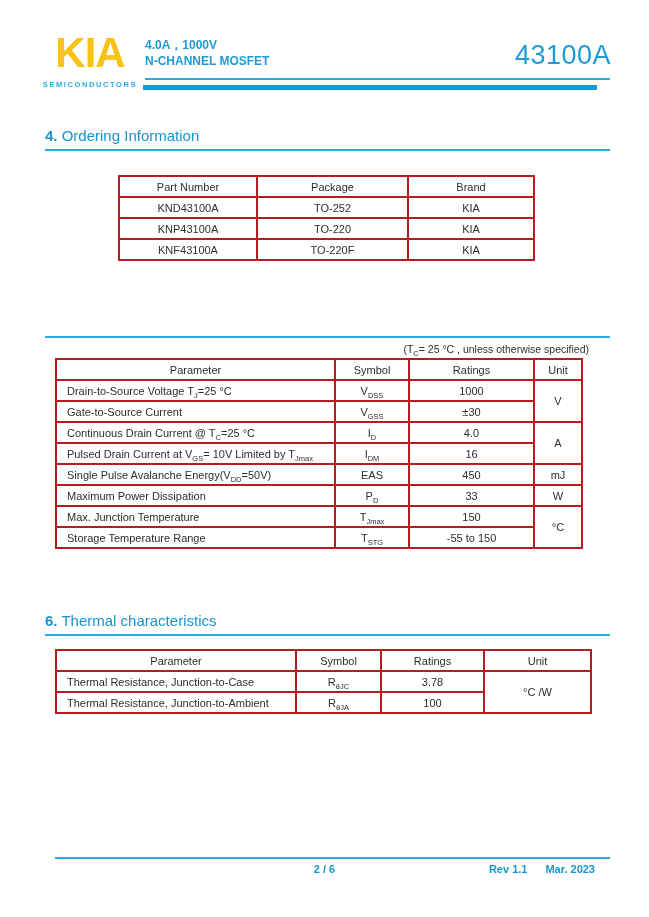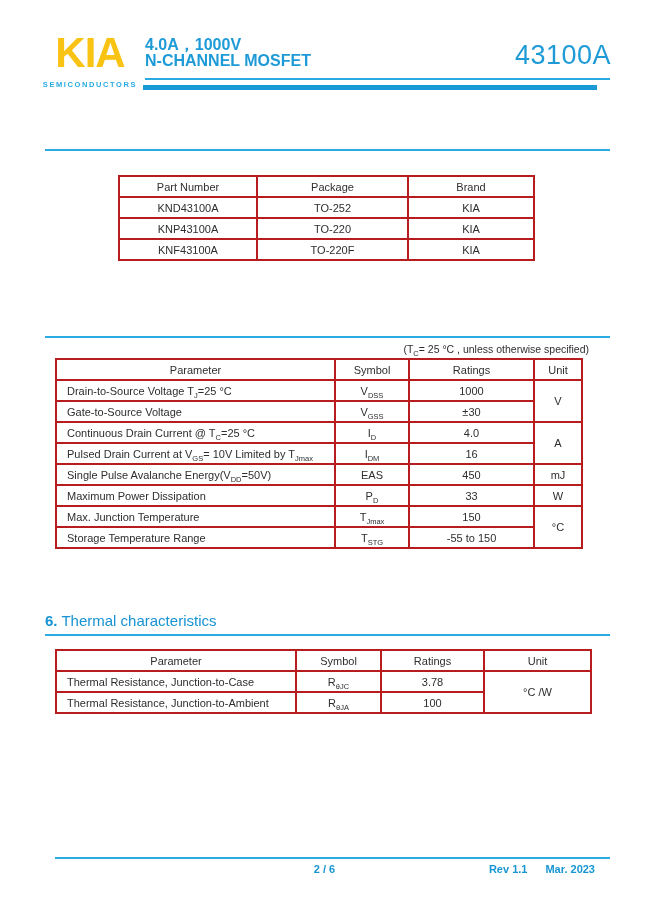--- a/index.html
+++ b/index.html
@@ -11,21 +11,21 @@
   .logo-kia {
     position:absolute; left:40px; top:32px; width:100px;
     font-size:42px; font-weight:800; letter-spacing:-1px; line-height:42px;
     color:#F9C313; text-align:center;
   }
   .logo-sub {
     position:absolute; left:38px; top:80px; width:104px;
     font-size:7.5px; font-weight:700; letter-spacing:1.6px;
     color:#29ABE2; text-align:center;
   }
-  .subtitle { position:absolute; left:145px; top:37px; font-size:16px; font-weight:700; color:#1E9BD7; line-height:16px; }
+  .subtitle { position:absolute; left:145px; top:37px; font-size:12px; font-weight:700; color:#1E9BD7; line-height:16px; }
   .part-no { position:absolute; right:38px; top:40px; font-size:27px; font-weight:400; color:#1E9BD7; letter-spacing:0.5px; }
   .hline-thin  { position:absolute; left:145px; top:78px; width:465px; height:1.5px; background:#29ABE2; }
   .hline-thick { position:absolute; left:143px; top:85px; width:454px; height:5px;  background:#1999D6; }
   
   .sec-title { position:absolute; left:45px; font-size:15px; color:#1693D3; }
   .sec-title .num { font-weight:700; }
   .sec-title .lbl { font-weight:400; }
   .sec-underline { position:absolute; left:45px; width:565px; height:2px; background:#2AACE3; }
   .t4 { top:127px; } .u4 { top:149px; }
   .t5 { top:314px; } .u5 { top:336px; }
@@ -60,20 +60,24 @@
   <div class="logo-kia">KIA</div>
   <div class="logo-sub">SEMICONDUCTORS</div>
   <div class="subtitle">
     <div>4.0A，1000V</div>
     <div>N-CHANNEL MOSFET</div>
   </div>
   <div class="part-no">43100A</div>
   <div class="hline-thin"></div>
   <div class="hline-thick"></div>
 
+  <div class="sec-title t4">
+    <span class="num">4.</span>
+    <span class="lbl">Ordering Information</span>
+  </div>
   <div class="sec-underline u4"></div>
 
   <table class="tbl-ordering">
     <colgroup>
         <col style="width:138px">
         <col style="width:151px">
         <col style="width:126px">
       </colgroup>
     <tbody>
         <tr>
@@ -117,21 +121,21 @@
       <td>Ratings</td>
       <td>Unit</td>
     </tr>
     <tr>
       <td class="param"><span>Drain-to-Source Voltage T</span><sub>J</sub><span>=25 °C</span><sub></sub></td>
       <td><span>V</span><sub>DSS</sub></td>
       <td>1000</td>
       <td rowspan="2">V</td>
     </tr>
     <tr class="thin">
-      <td class="param"><span>Gate-to-Source Voltage</span><sub></sub><span></span><sub></sub></td>
+      <td class="param"><span>Gate-to-Source Current</span><sub></sub><span></span><sub></sub></td>
       <td><span>V</span><sub>GSS</sub></td>
       <td>±30</td>
     </tr>
     <tr>
       <td class="param"><span>Continuous Drain Current @ T</span><sub>C</sub><span>=25 °C</span><sub></sub></td>
       <td><span>I</span><sub>D</sub></td>
       <td>4.0</td>
       <td rowspan="2">A</td>
     </tr>
     <tr class="thin">

